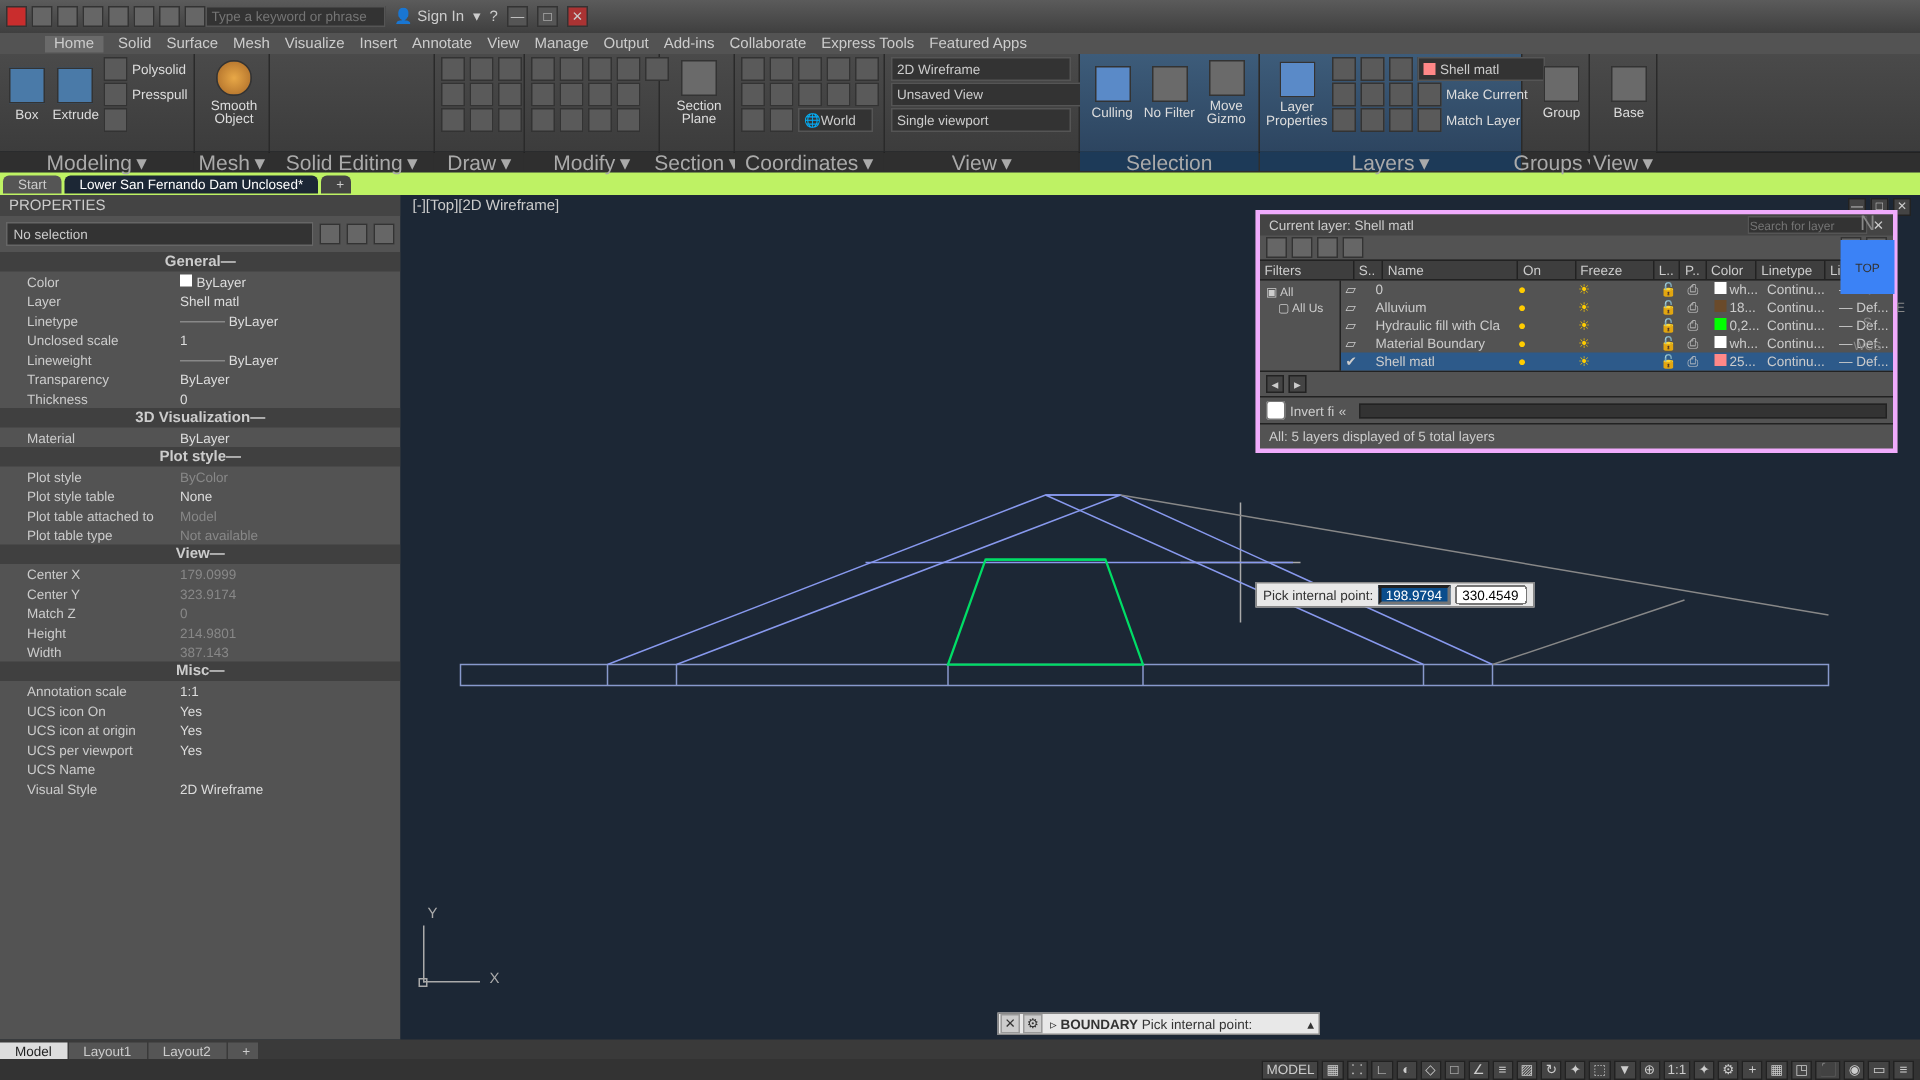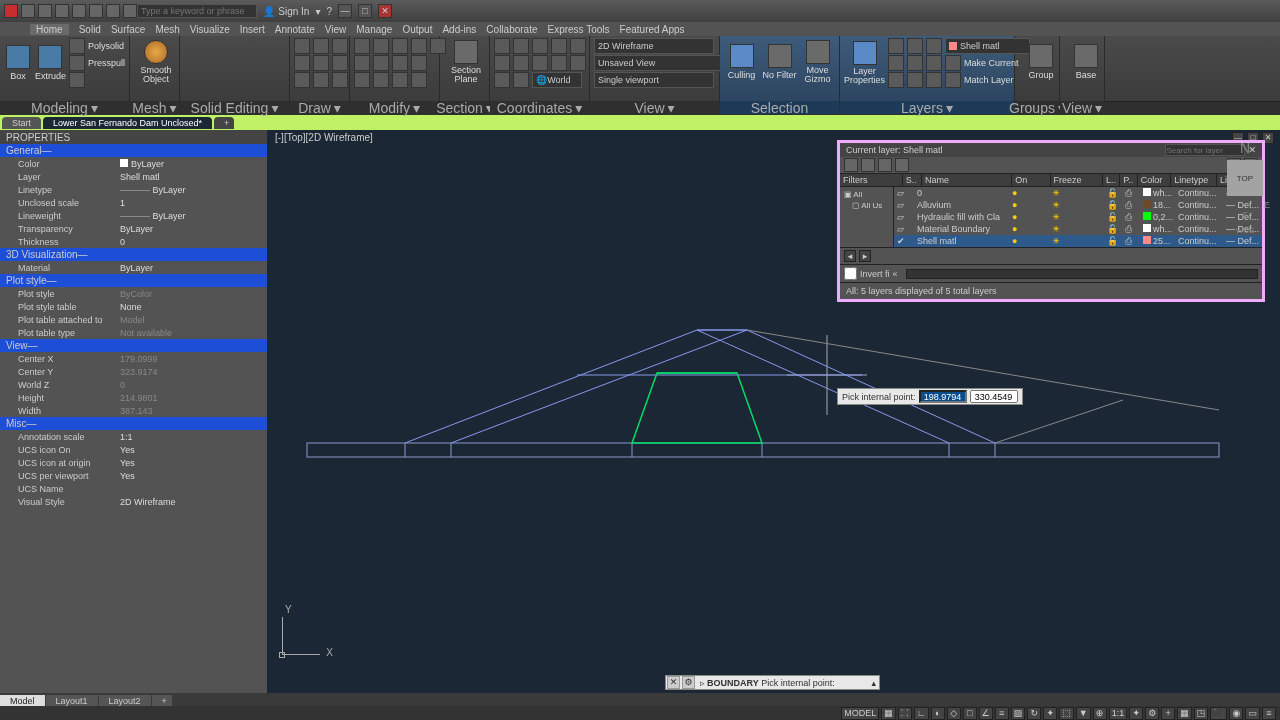--- a/index.html
+++ b/index.html
@@ -27,21 +27,21 @@
 .doctab{padding:1px 10px;background:#555;border-radius:4px 4px 0 0;margin-left:2px}
 .doctab.active{background:#1c2735;color:#fff}
 .workarea{position:absolute;top:130px;bottom:27px;left:0;right:0;display:flex}
 .props-panel{width:267px;background:#535353;color:#ccc;font-size:10px;display:flex;flex-direction:column}
 .props-title{height:14px;background:#444;padding:0 6px;display:flex;align-items:center;font-size:10px}
 .props-sel{height:16px;background:#333;border:1px solid #666;margin:4px;display:flex;align-items:center;padding:0 4px;font-size:9px}
 .props-sel-icons{display:flex;gap:4px;margin-right:4px}
 .props-sel-icons span{width:14px;height:14px;background:#666;border:1px solid #333}
 .props-sel-row{display:flex;align-items:center}
 .props-sel-row .props-sel{flex:1}
-.props-section{background:#1d4ed8;padding:1px 6px;font-size:10px;font-weight:normal;display:flex;justify-content:flex-start}
+.props-section{background:#404040;padding:1px 6px;font-size:10px;font-weight:bold;display:flex;justify-content:center}
 .props-row{display:flex;height:13px;align-items:center;font-size:9px}
 .props-row .k{width:120px;padding-left:18px}
 .props-row .v{flex:1;color:#ddd}
 .props-row .v.dim{color:#888}
 .viewport{flex:1;position:relative;background:#1c2735}
 .vp-label{position:absolute;top:2px;left:8px;font-size:10px;color:#ccc}
 .vp-controls{position:absolute;top:2px;right:6px;display:flex;gap:3px}
 .vp-controls span{width:12px;height:12px;background:#444;border:1px solid #222;color:#ccc;font-size:8px;text-align:center;line-height:10px}
 svg.drawing{position:absolute;top:0;left:0;width:100%;height:100%}
 .ucs{position:absolute;bottom:38px;left:15px;color:#aaa;font-size:10px}
@@ -319,20 +319,28 @@
 <div class="doctabs">
   <div class="doctab">Start</div>
   <div class="doctab active">Lower San Fernando Dam Unclosed*</div>
   <div class="doctab" style="background:#444;width:16px;text-align:center">+</div>
 </div>
 
 <div class="workarea">
 
   <div class="props-panel">
     <div class="props-title">PROPERTIES</div>
+    <div class="props-sel-row">
+      <div class="props-sel">No selection</div>
+      <div class="props-sel-icons">
+        <span></span>
+        <span></span>
+        <span></span>
+      </div>
+    </div>
     <div class="props-section">
         <span>General</span>
         <span>—</span>
       </div>
     <div class="props-row">
         <div class="k">Color</div>
         <div class="v"><span style="width:8px;height:8px;background:#fff;display:inline-block;margin-right:3px"></span><span>ByLayer</span></div>
       </div>
     <div class="props-row">
         <div class="k">Layer</div>
@@ -392,21 +400,21 @@
       </div>
     <div class="props-row">
         <div class="k">Center X</div>
         <div class="v dim">179.0999</div>
       </div>
     <div class="props-row">
         <div class="k">Center Y</div>
         <div class="v dim">323.9174</div>
       </div>
     <div class="props-row">
-        <div class="k">World Z</div>
+        <div class="k">Match Z</div>
         <div class="v dim">0</div>
       </div>
     <div class="props-row">
         <div class="k">Height</div>
         <div class="v dim">214.9801</div>
       </div>
     <div class="props-row">
         <div class="k">Width</div>
         <div class="v dim">387.143</div>
       </div>
@@ -588,21 +596,21 @@
     <input type="checkbox" style="">
     <span>Invert fi</span>
     <span style="width:10px">«</span>
     <div style="flex:1;height:10px;background:#333;border:1px solid #222"></div>
   </div>
   <div class="lp-footer">All: 5 layers displayed of 5 total layers</div>
 </div>
 
 <div class="viewcube">
   <div style="font-size:14px">N</div>
-  <div style="width:36px;height:36px;background:#a3a3a3;margin:4px auto;display:flex;align-items:center;justify-content:center;font-size:8px;color:#333">TOP</div>
+  <div style="width:36px;height:36px;background:#3b82f6;margin:4px auto;display:flex;align-items:center;justify-content:center;font-size:8px;color:#333">TOP</div>
   <div style="display:flex;justify-content:space-between">
       <span></span>
       <span>E</span>
     </div>
   <div>S</div>
   <div style="margin-top:6px;font-size:8px">WCS</div>
 </div>
 
 <div class="cmdline">
   <span class="x">✕</span>

